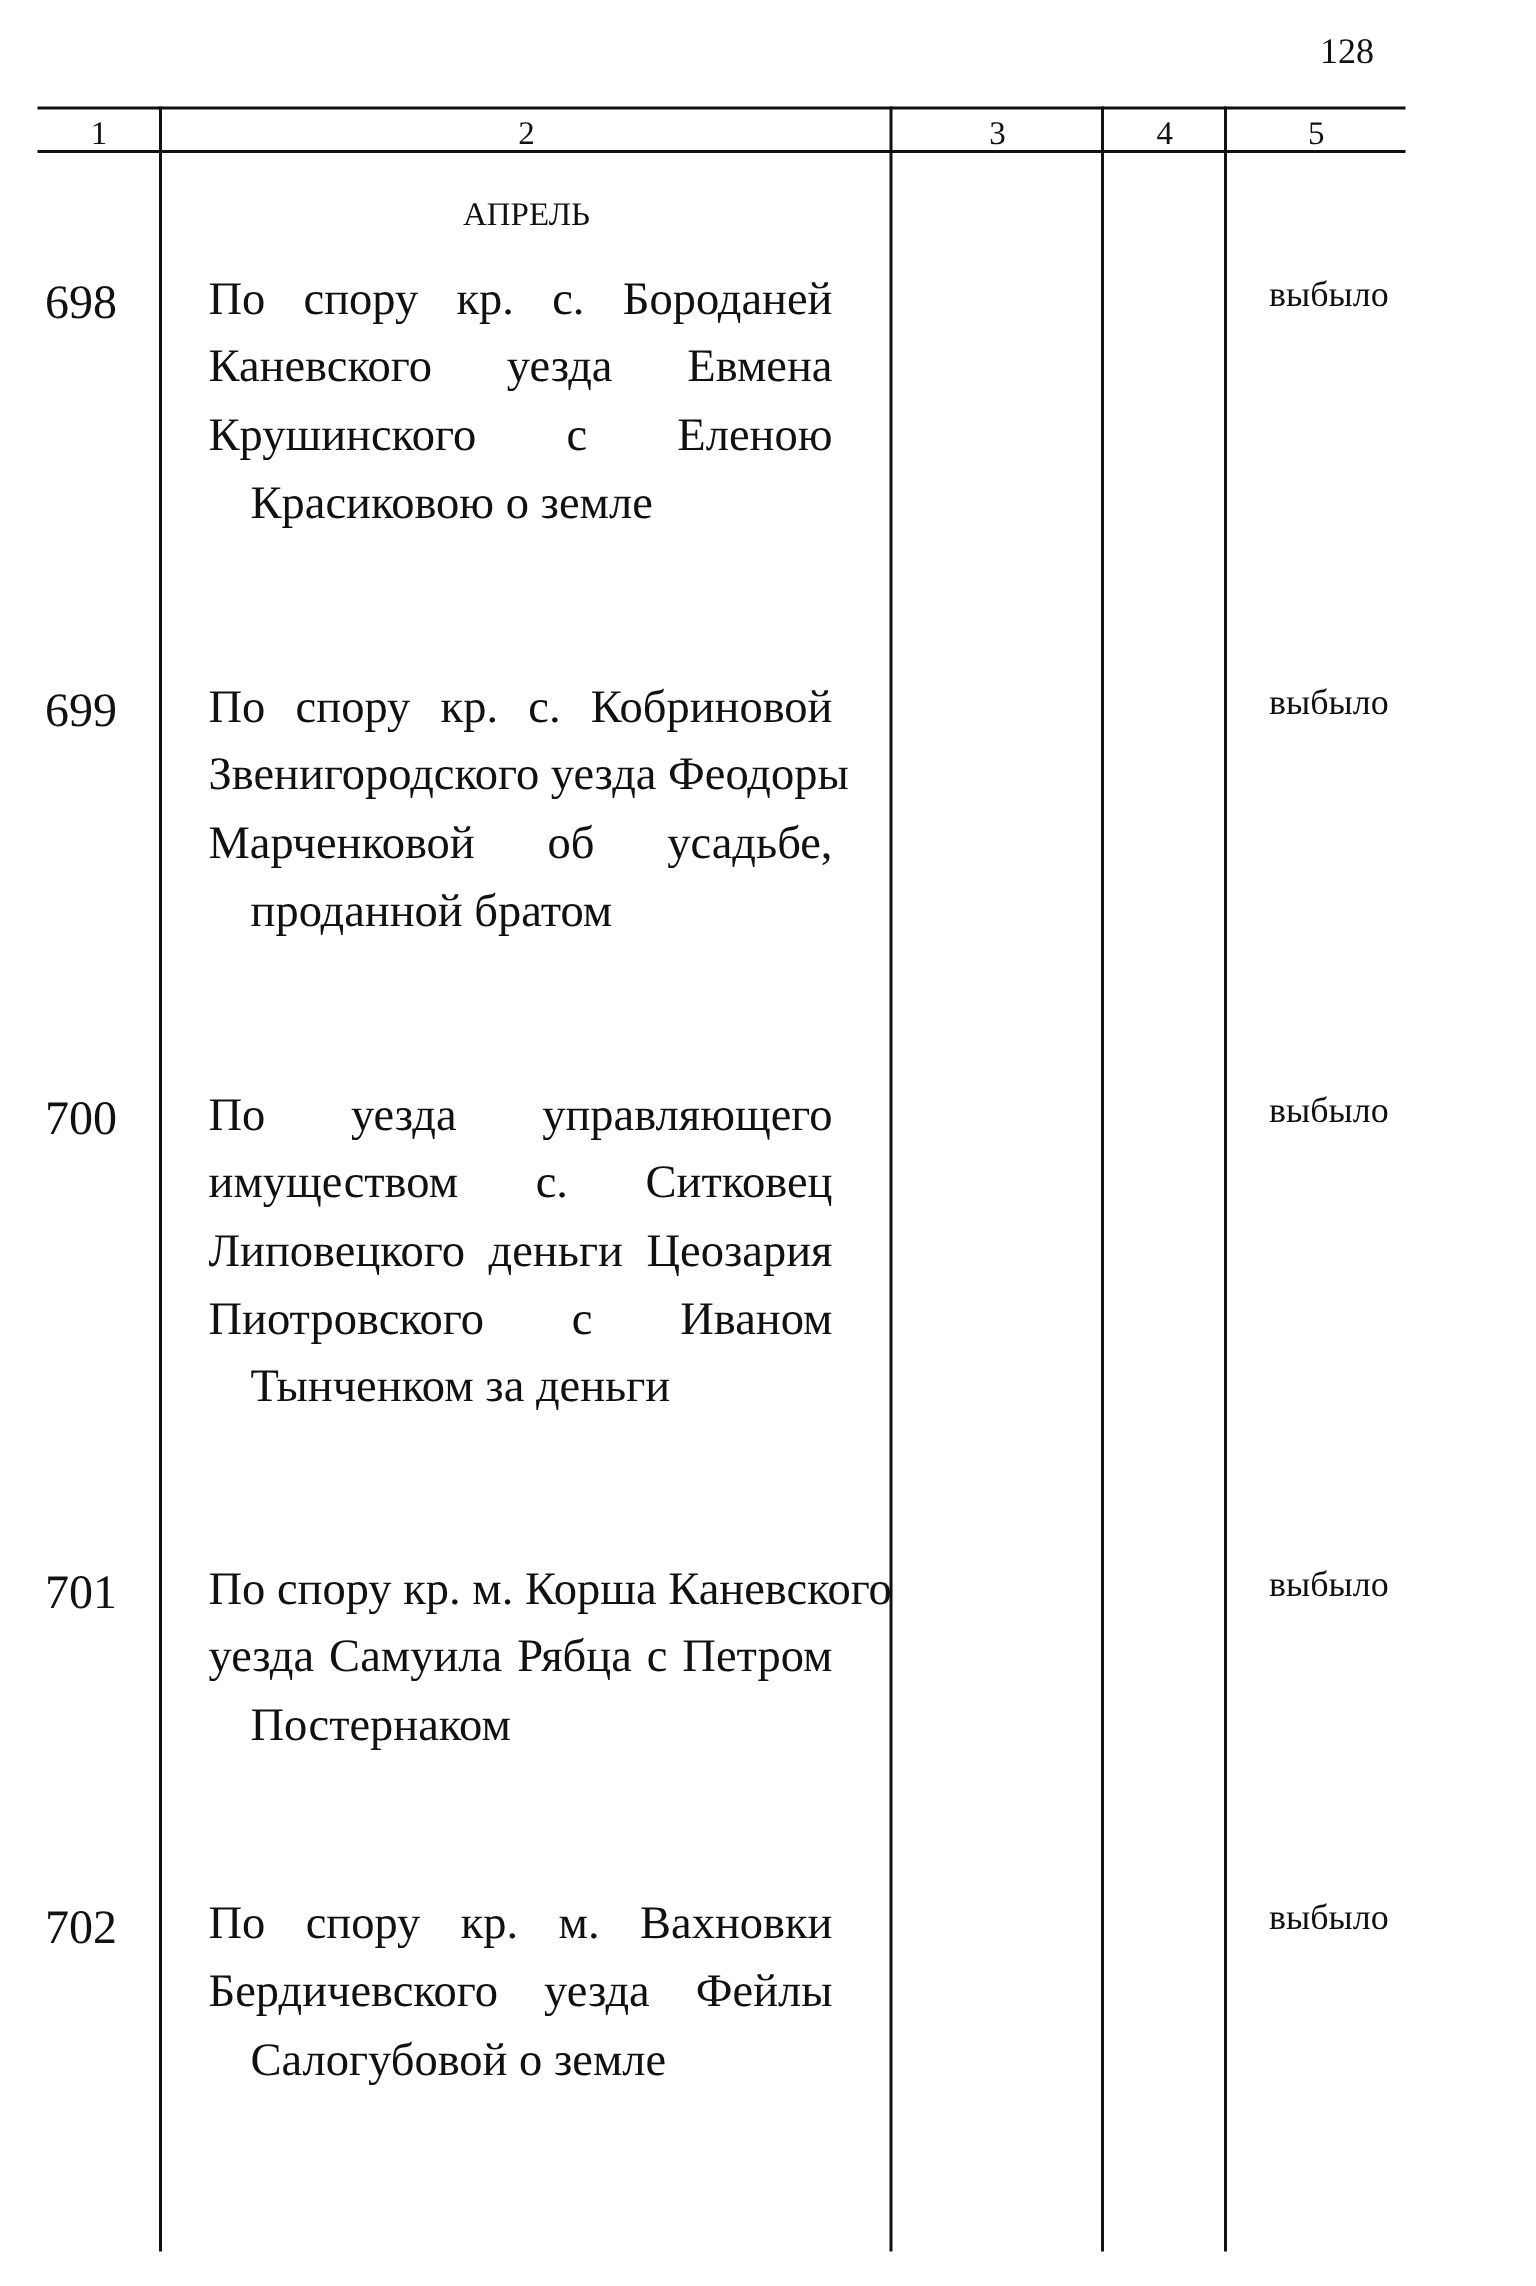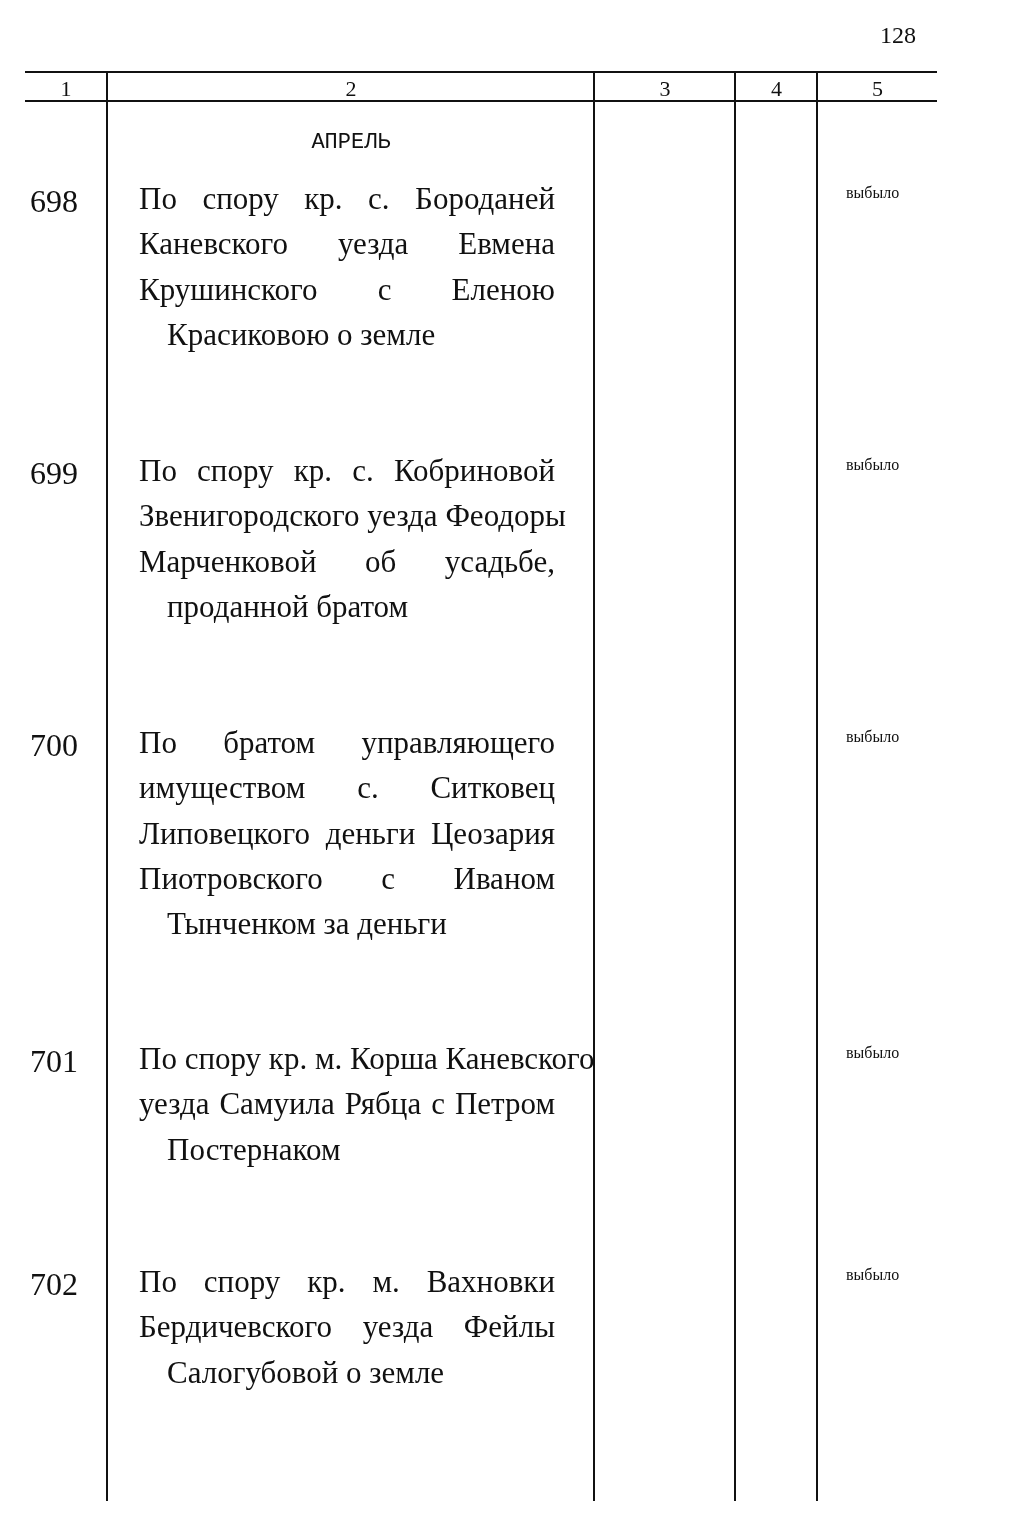--- a/index.html
+++ b/index.html
@@ -2,26 +2,26 @@
 <html><head>
 <meta charset="utf-8">
 <style>
   html, body { margin: 0; padding: 0; background: #ffffff; }
   body { width: 1024px; height: 1524px; position: relative; overflow: hidden;
          font-family: "Liberation Serif", "DejaVu Serif", serif; color: #111; }
   .page-number { position: absolute; left: 880px; top: 22px; font-size: 24px; text-align: center; }
   .hline { position: absolute; left: 25px; width: 912px; height: 2px; background: #111; }
   .vline { position: absolute; width: 2px; background: #111; }
   .hdr { position: absolute; top: 76px; font-size: 22px; text-align: center; }
-  .month { position: absolute; left: 108px; width: 486px; top: 130px; font-size: 22px; text-align: center; font-family: Liberation Mono, monospace; }
+  .month { position: absolute; left: 108px; width: 486px; top: 130px; font-size: 22px; text-align: center; }
   .num { position: absolute; left: 30px; width: 60px; font-size: 32px; }
   .desc { position: absolute; left: 139px; width: 416px; font-size: 31px; line-height: 45.3px; }
   .desc .line { display: block; text-align: justify; text-align-last: justify; white-space: nowrap; }
   .desc .line.last { text-align-last: left; margin-left: 28px; }
-  .status { position: absolute; left: 846px; font-size: 16px; }
+  .status { position: absolute; left: 846px; font-size: 24px; }
 </style>
 </head>
 <body>
 
 <div class="page-number">128</div>
 
 <div>
   <div class="hline" style="top:71px"></div>
   <div class="hline" style="top:100px"></div>
   <div class="vline" style="left:106px; top:71px; height:1430px"></div>
@@ -58,21 +58,21 @@
     <span class="line">Звенигородского уезда Феодоры</span>
     <span class="line">Марченковой об усадьбе,</span>
     <span class="line last">проданной братом</span>
   </div>
   <div class="status" style="top:456px">выбыло</div>
 </div>
 
 <div>
   <div class="num" style="top:727px">700</div>
   <div class="desc" style="top:720px">
-    <span class="line">По братом управляющего</span>
+    <span class="line">По уезда управляющего</span>
     <span class="line">имуществом с. Ситковец</span>
     <span class="line">Липовецкого деньги Цеозария</span>
     <span class="line">Пиотровского с Иваном</span>
     <span class="line last">Тынченком за деньги</span>
   </div>
   <div class="status" style="top:728px">выбыло</div>
 </div>
 
 <div>
   <div class="num" style="top:1043px">701</div>

